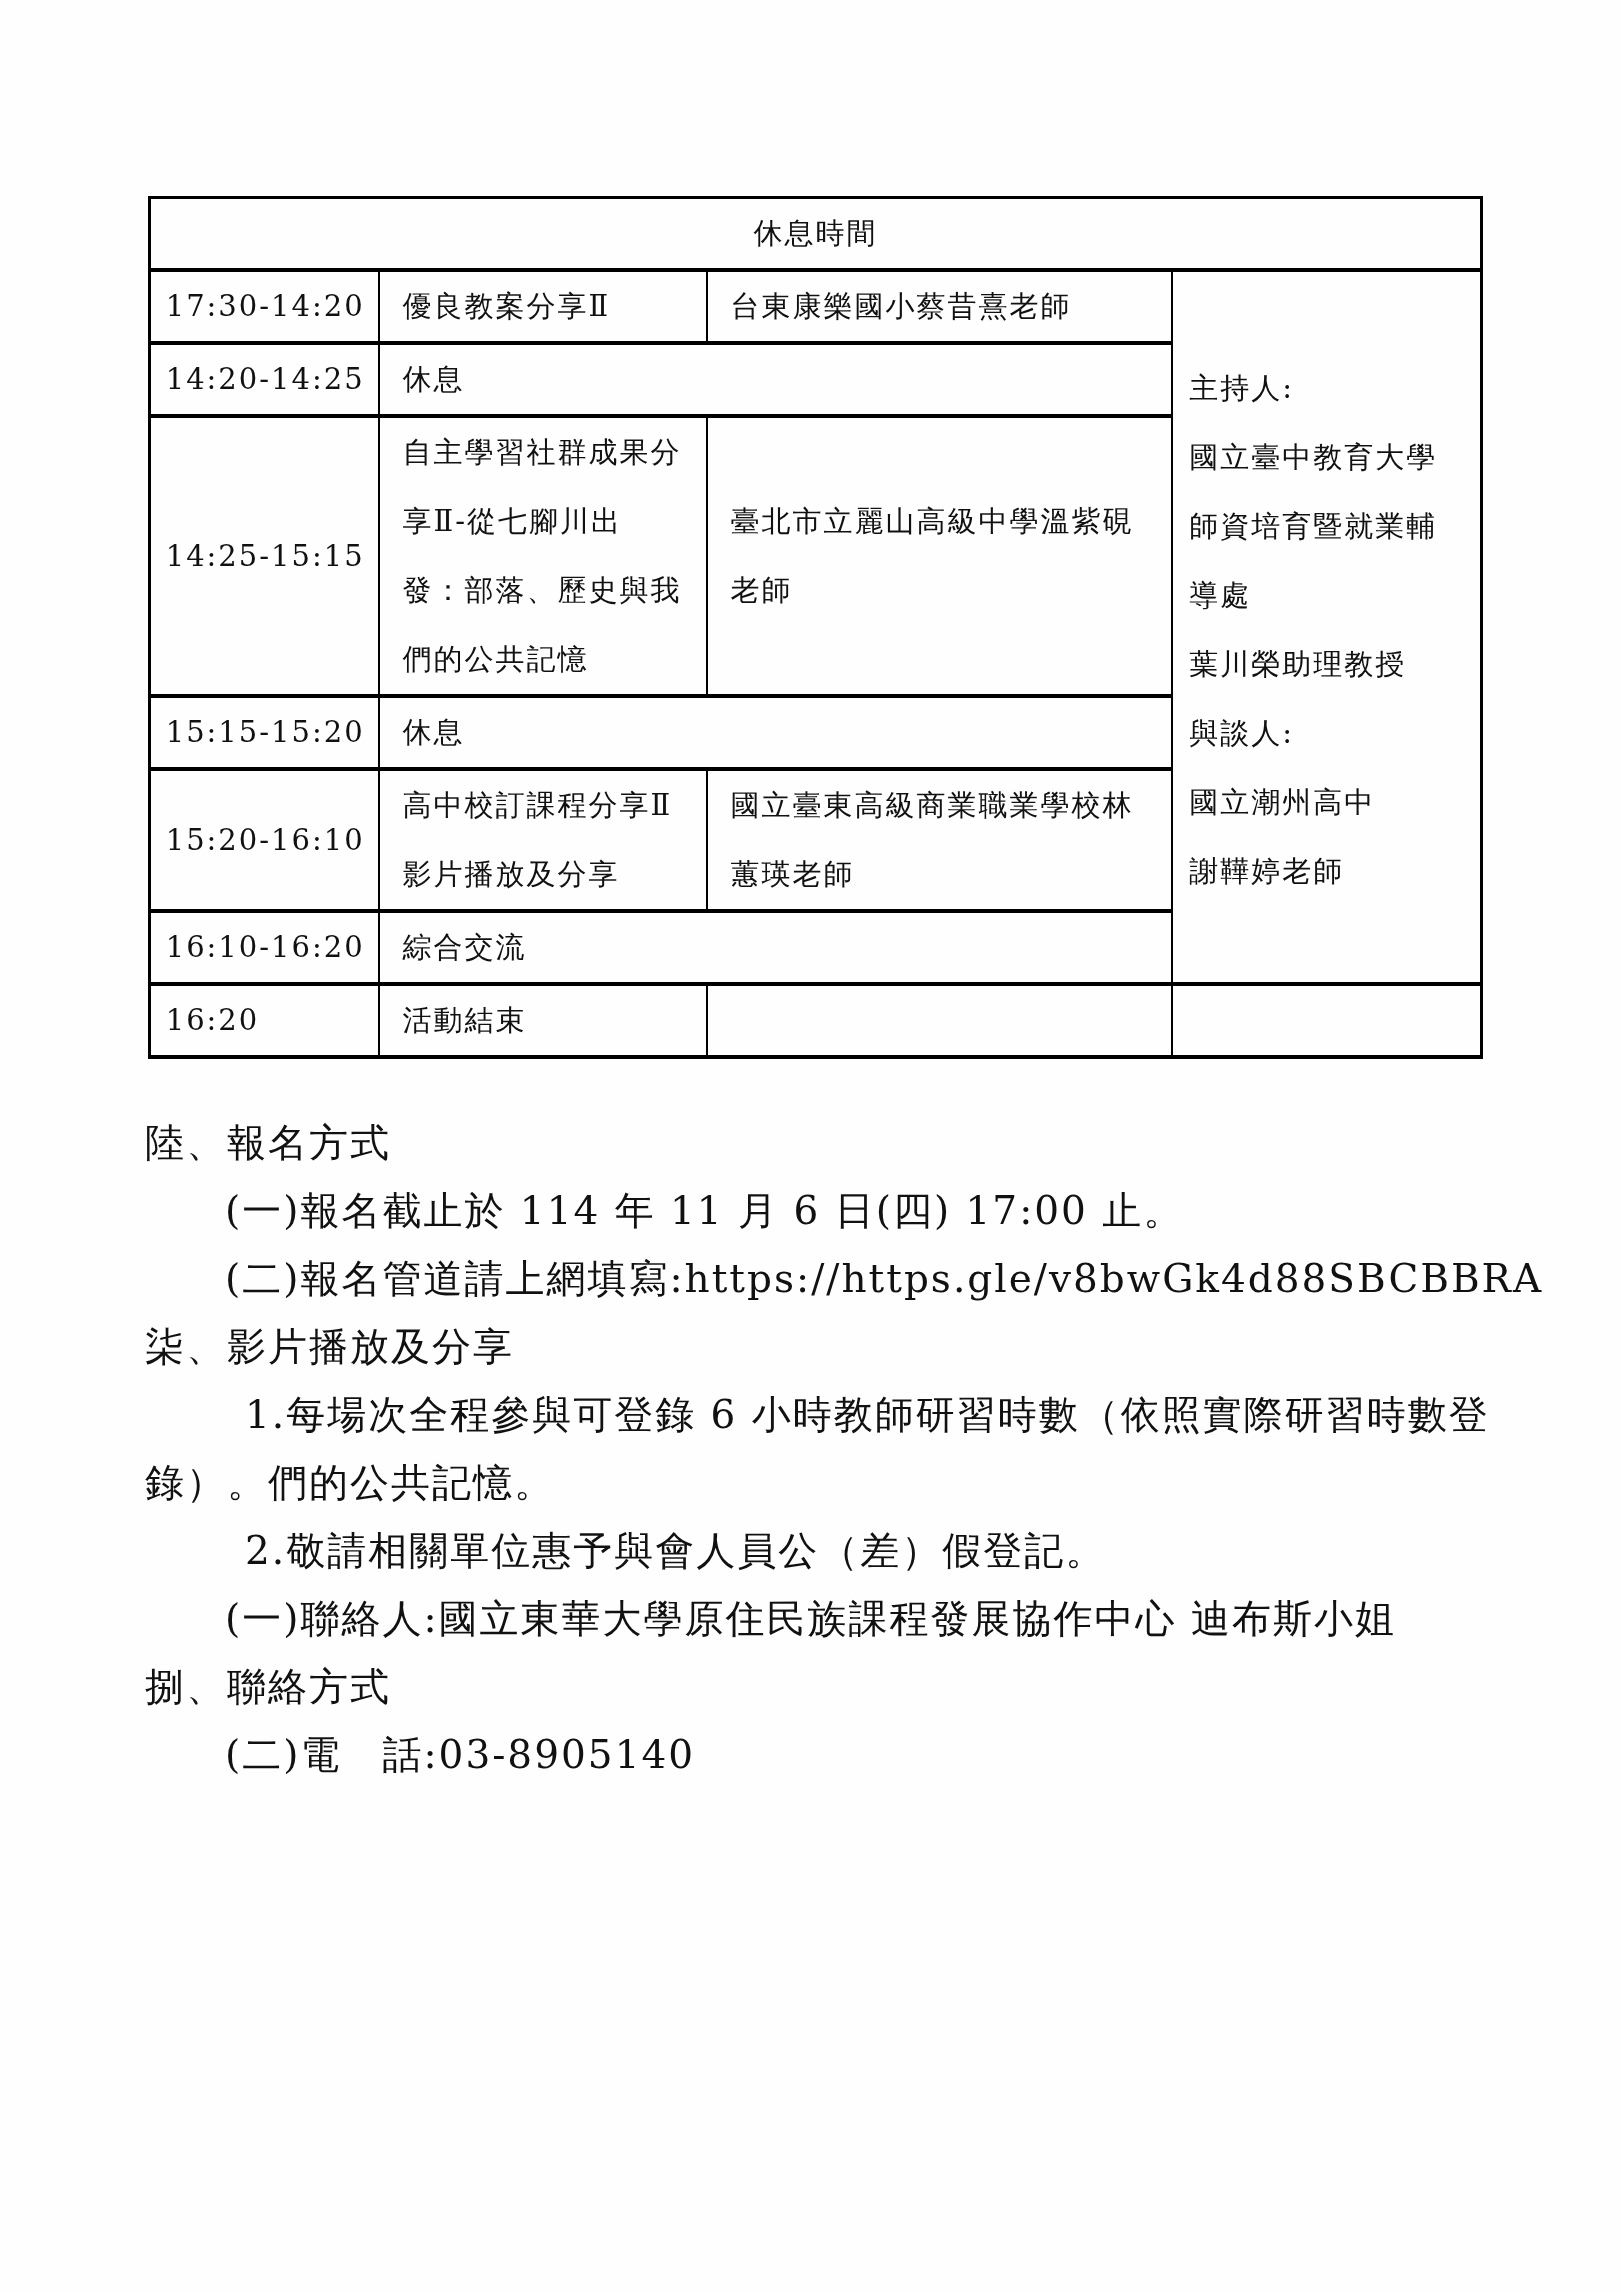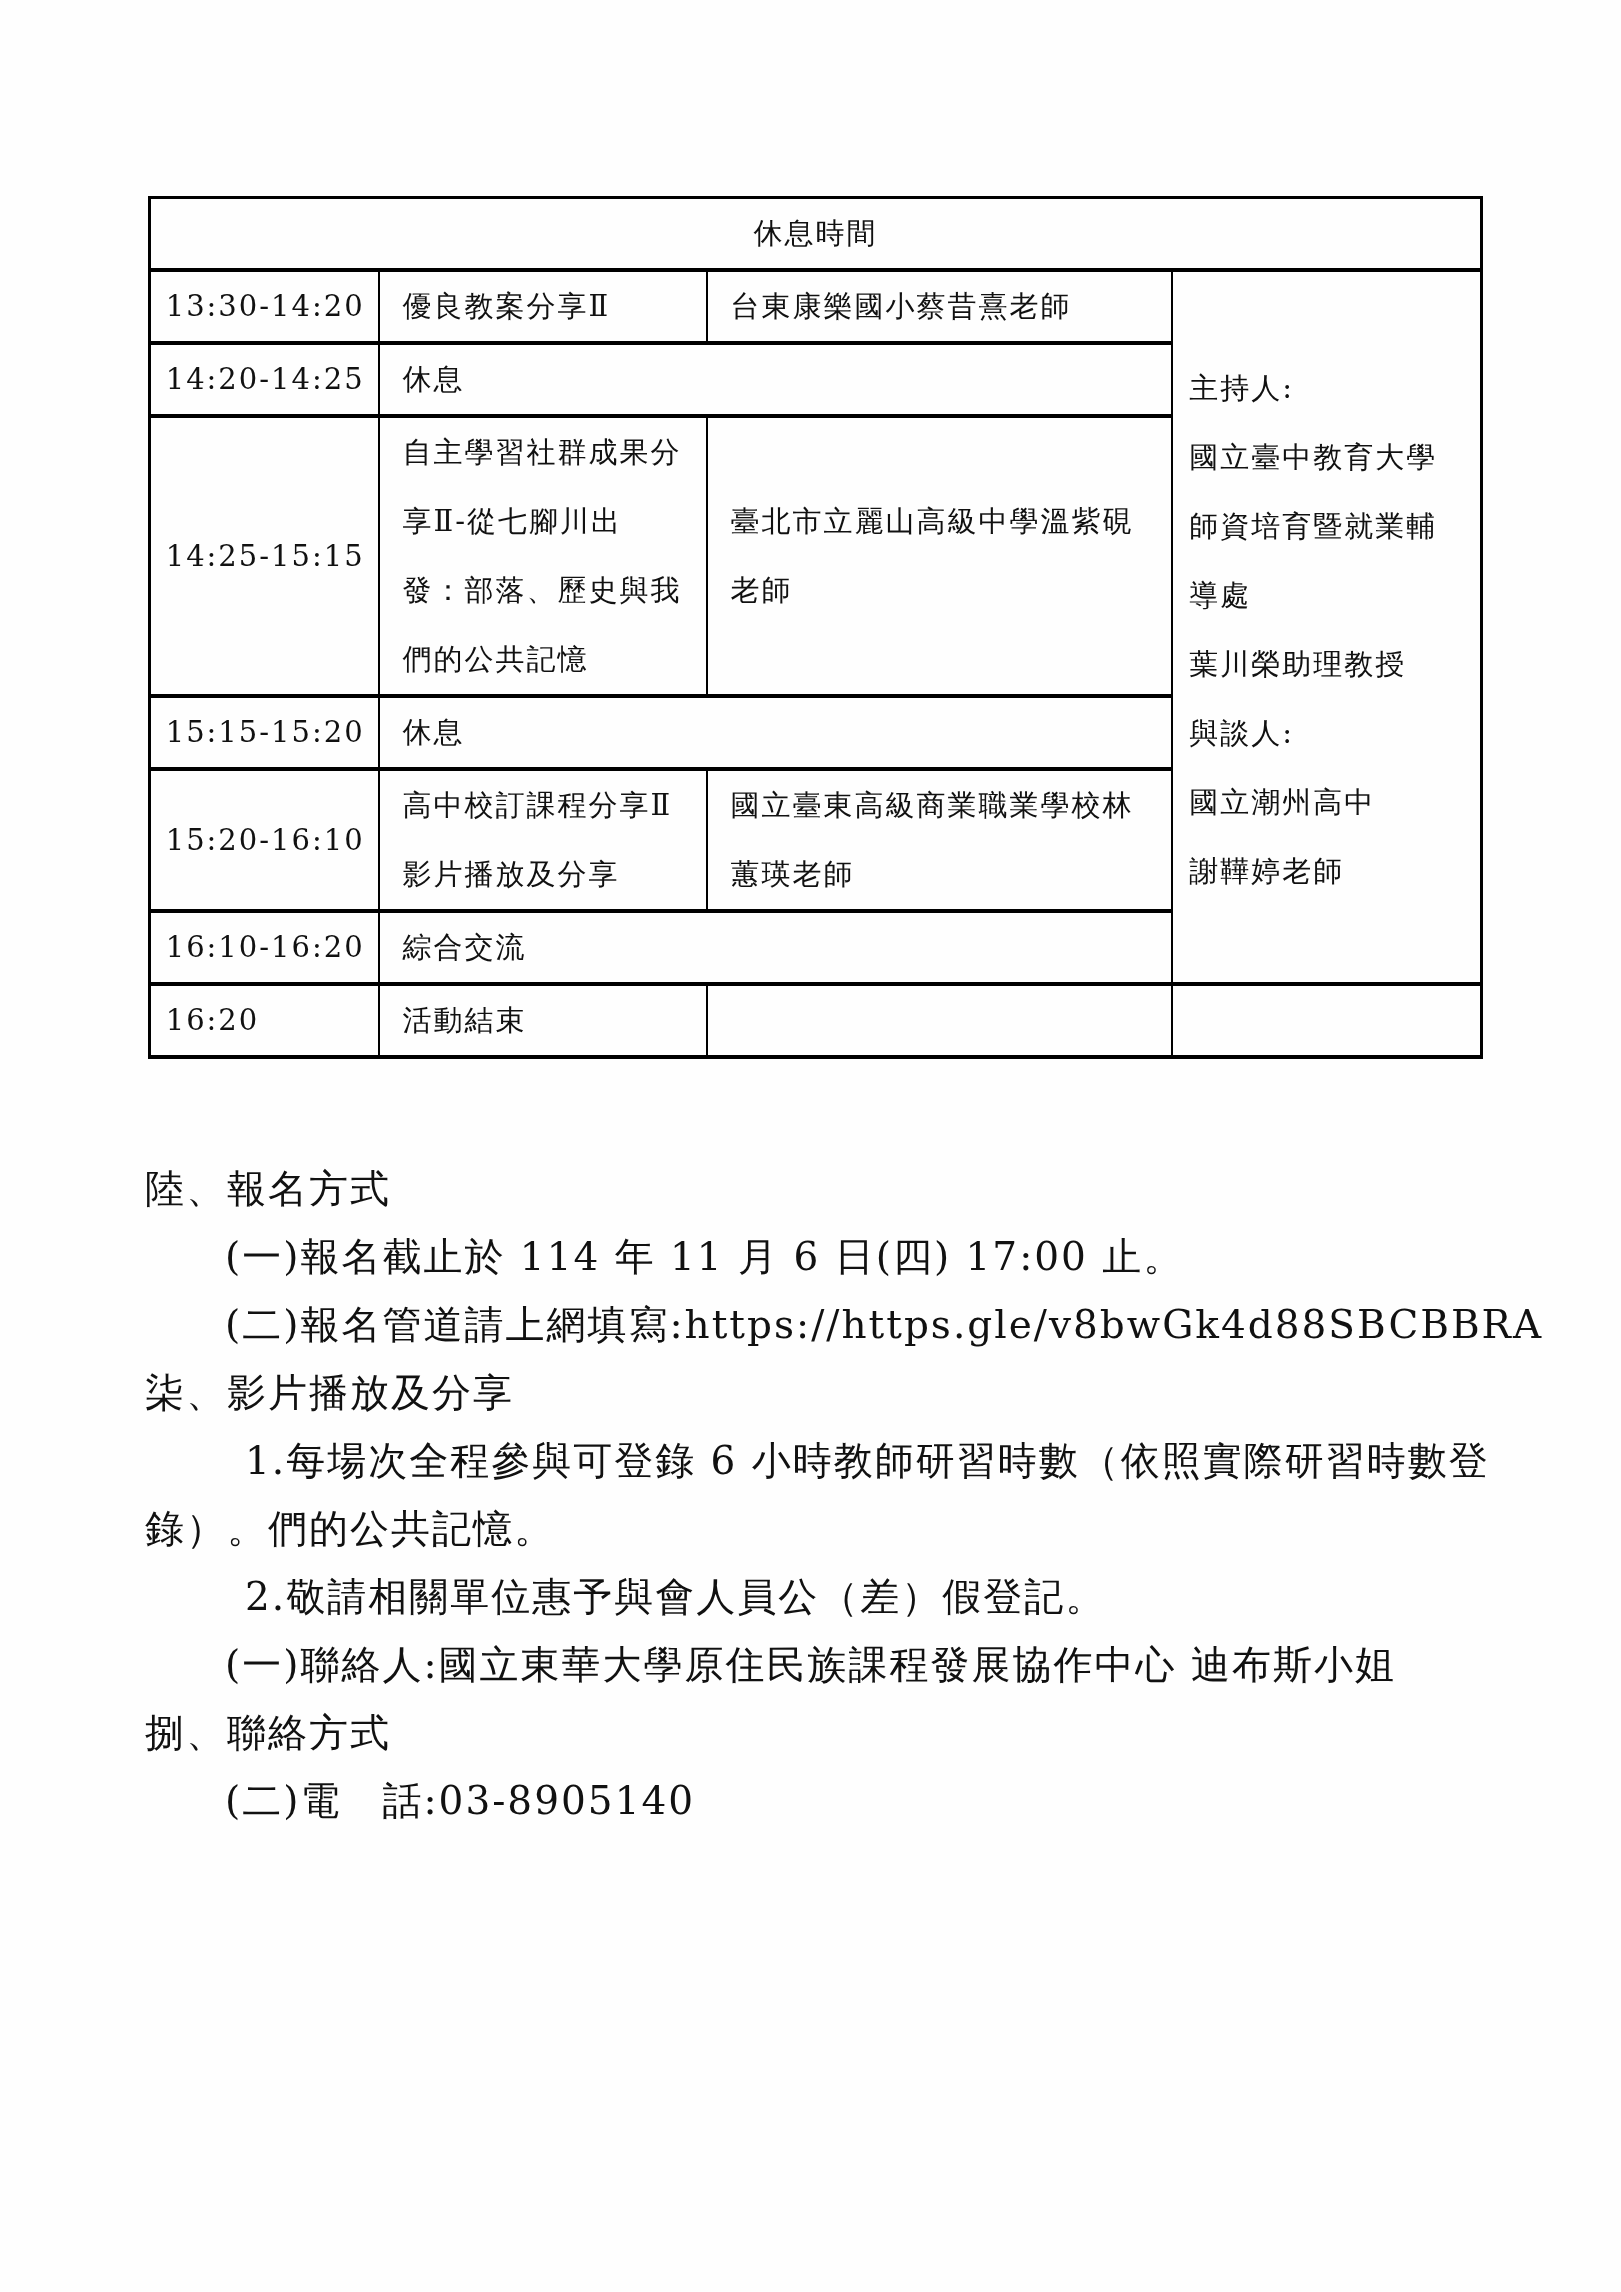--- a/index.html
+++ b/index.html
@@ -59,21 +59,21 @@
   }
   td.t-mod {
     vertical-align: top;
     padding: 5.9px 9.8px 0 16.7px;
   }
 
   
   .bodytext {
     position: absolute;
     left: 0;
-    top: 1155px;
+    top: 1109px;
     width: 1412px;
     font-size: 39px;
     letter-spacing: 2px;
   }
   .bodytext .line {
     height: 68px;
     line-height: 68px;
     white-space: pre;
   }
   .ind0 { padding-left: 145px; }
@@ -90,21 +90,21 @@
       <col style="width:229px">
       <col style="width:328px">
       <col style="width:465px">
       <col style="width:310px">
     </colgroup>
     <tbody>
         <tr class="h-header">
       <td class="t-header" colspan="4">休息時間</td>
     </tr>
     <tr class="h-r1">
-      <td class="t-time">13:30-14:20</td>
+      <td class="t-time">17:30-14:20</td>
       <td class="t-act">優良教案分享Ⅱ</td>
       <td class="t-pres">台東康樂國小蔡昔熹老師</td>
       <td class="t-mod" rowspan="6">主持人:
 國立臺中教育大學
 師資培育暨就業輔
 導處
 葉川榮助理教授
 與談人:
 國立潮州高中
 謝鞾婷老師</td>

